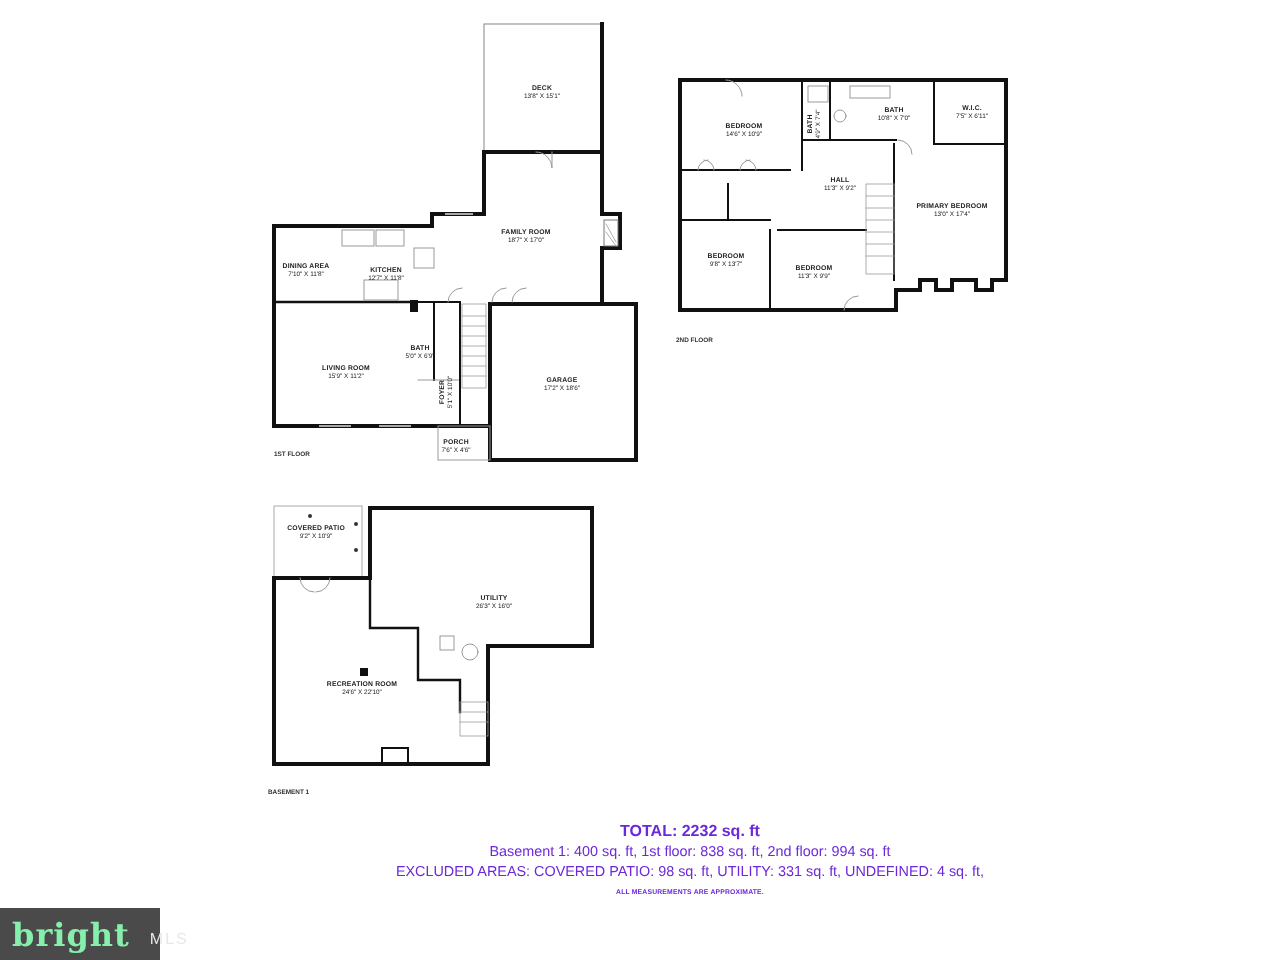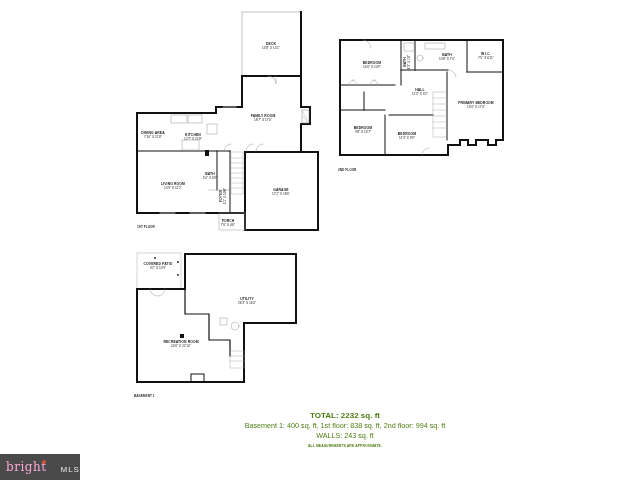--- a/index.html
+++ b/index.html
@@ -3,27 +3,27 @@
 <meta charset="utf-8">
 <style>
   html, body { margin:0; padding:0; }
   body { width:640px; height:480px; background:#ffffff; position:relative; overflow:hidden;
          font-family:"Liberation Sans", sans-serif; }
   svg.plan { position:absolute; left:0; top:0; }
   .lbl { font-family:"Liberation Sans", sans-serif; fill:#222; text-anchor:middle; }
   .room-name { font-size:3.4px; font-weight:bold; letter-spacing:0.1px; }
   .room-dim { font-size:3.2px; }
   .floor-lbl { font-size:3.2px; font-weight:bold; text-anchor:start; fill:#333; }
-  .totals { position:absolute; left:180px; top:411px; width:330px; text-align:center; color:#4d7c0f; }
+  .totals { position:absolute; left:180px; top:411px; width:330px; text-align:center; color:#6d28d9; }
   .totals .total { font-size:8px; font-weight:bold; line-height:10px; }
   .totals .line { font-size:7.2px; line-height:9.6px; white-space:nowrap; }
   .totals .note { font-size:3.4px; margin-top:4px; font-weight:bold; letter-spacing:0.1px; }
   .logo { position:absolute; left:0; top:454px; width:80px; height:26px; background:#4a4a4a;
           display:flex; align-items:center; padding-left:6px; box-sizing:border-box; }
-  .logo .bright { color:#f9a8d4; font-family:"DejaVu Serif", serif; font-size:12px; letter-spacing:0.5px; }
+  .logo .bright { color:#86efac; font-family:"DejaVu Serif", serif; font-size:16px; letter-spacing:0.5px;font-weight:bold; }
   .logo .mls { color:#e8e8e8; font-family:"Liberation Sans", sans-serif; font-size:8px; margin-left:15px; margin-top:4px; letter-spacing:1px; }
   .logo .spark { display:inline-block; width:4px; height:4px; background:#e8502a; border-radius:2px; margin-left:-5px; margin-top:-10px; opacity:0.8; }
 </style>
 </head>
 <body>
 
 <svg class="plan" width="640" height="480" viewBox="0 0 640 480">
 
   <g stroke-linecap="square" fill="none">
 
@@ -180,21 +180,21 @@
     <text class="lbl room-dim" x="247" y="304">26'3" X 16'0"</text>
     <text class="lbl room-name" x="181" y="343">RECREATION ROOM</text>
     <text class="lbl room-dim" x="181" y="347">24'6" X 22'10"</text>
     <text class="lbl floor-lbl" x="134" y="397">BASEMENT 1</text>
   </g>
 </svg>
 
 <div class="totals">
   <div class="total">TOTAL: 2232 sq. ft</div>
   <div class="line">Basement 1: 400 sq. ft, 1st floor: 838 sq. ft, 2nd floor: 994 sq. ft</div>
-  <div class="line">WALLS: 243 sq. ft</div>
+  <div class="line">EXCLUDED AREAS: COVERED PATIO: 98 sq. ft, UTILITY: 331 sq. ft, UNDEFINED: 4 sq. ft,</div>
   <div class="note">ALL MEASUREMENTS ARE APPROXIMATE.</div>
 </div>
 
 <div class="logo">
   <span class="bright">bright</span>
   <span class="spark"></span>
   <span class="mls">MLS</span>
 </div>
 
 </body></html>

